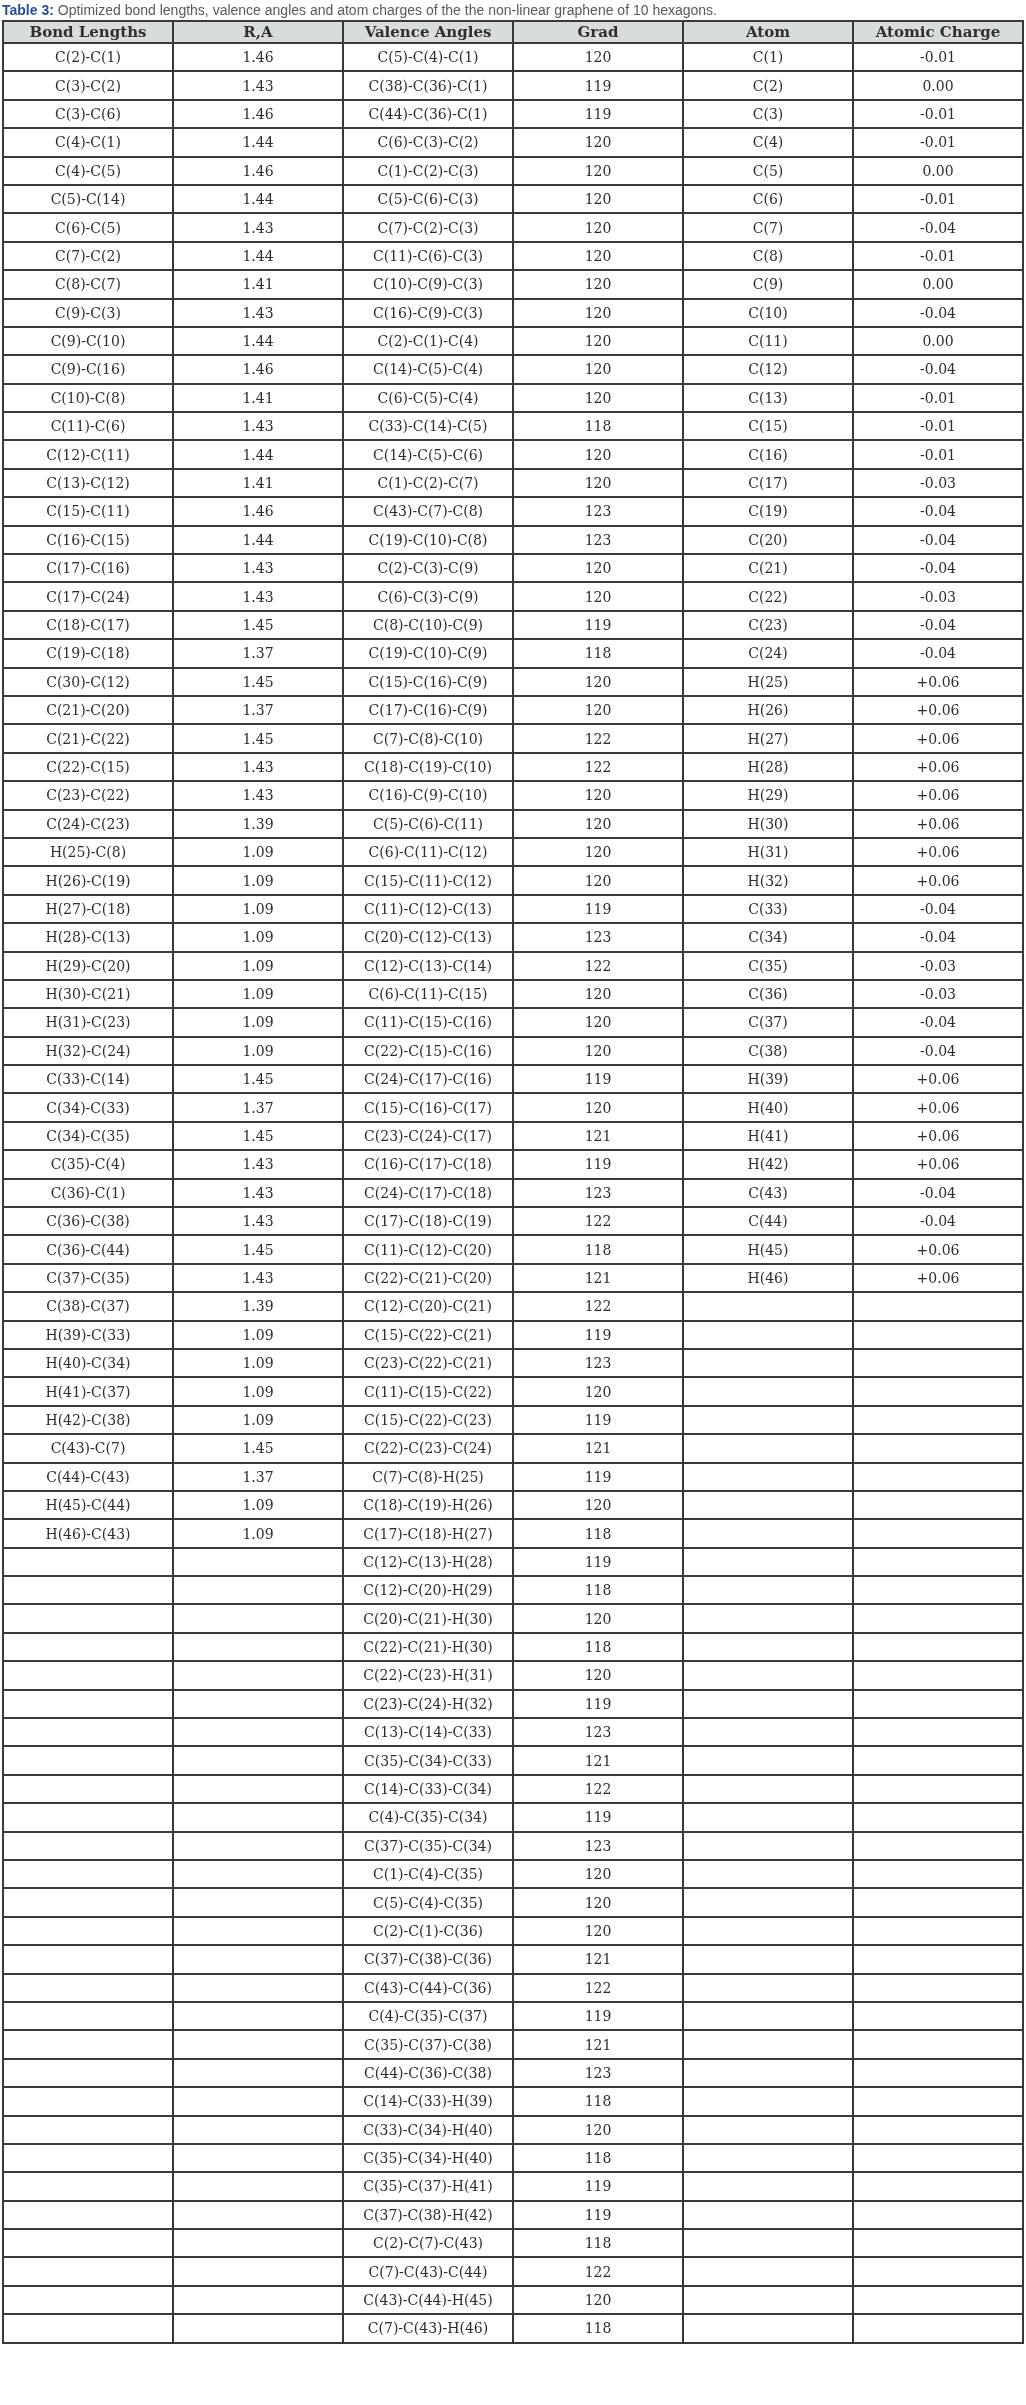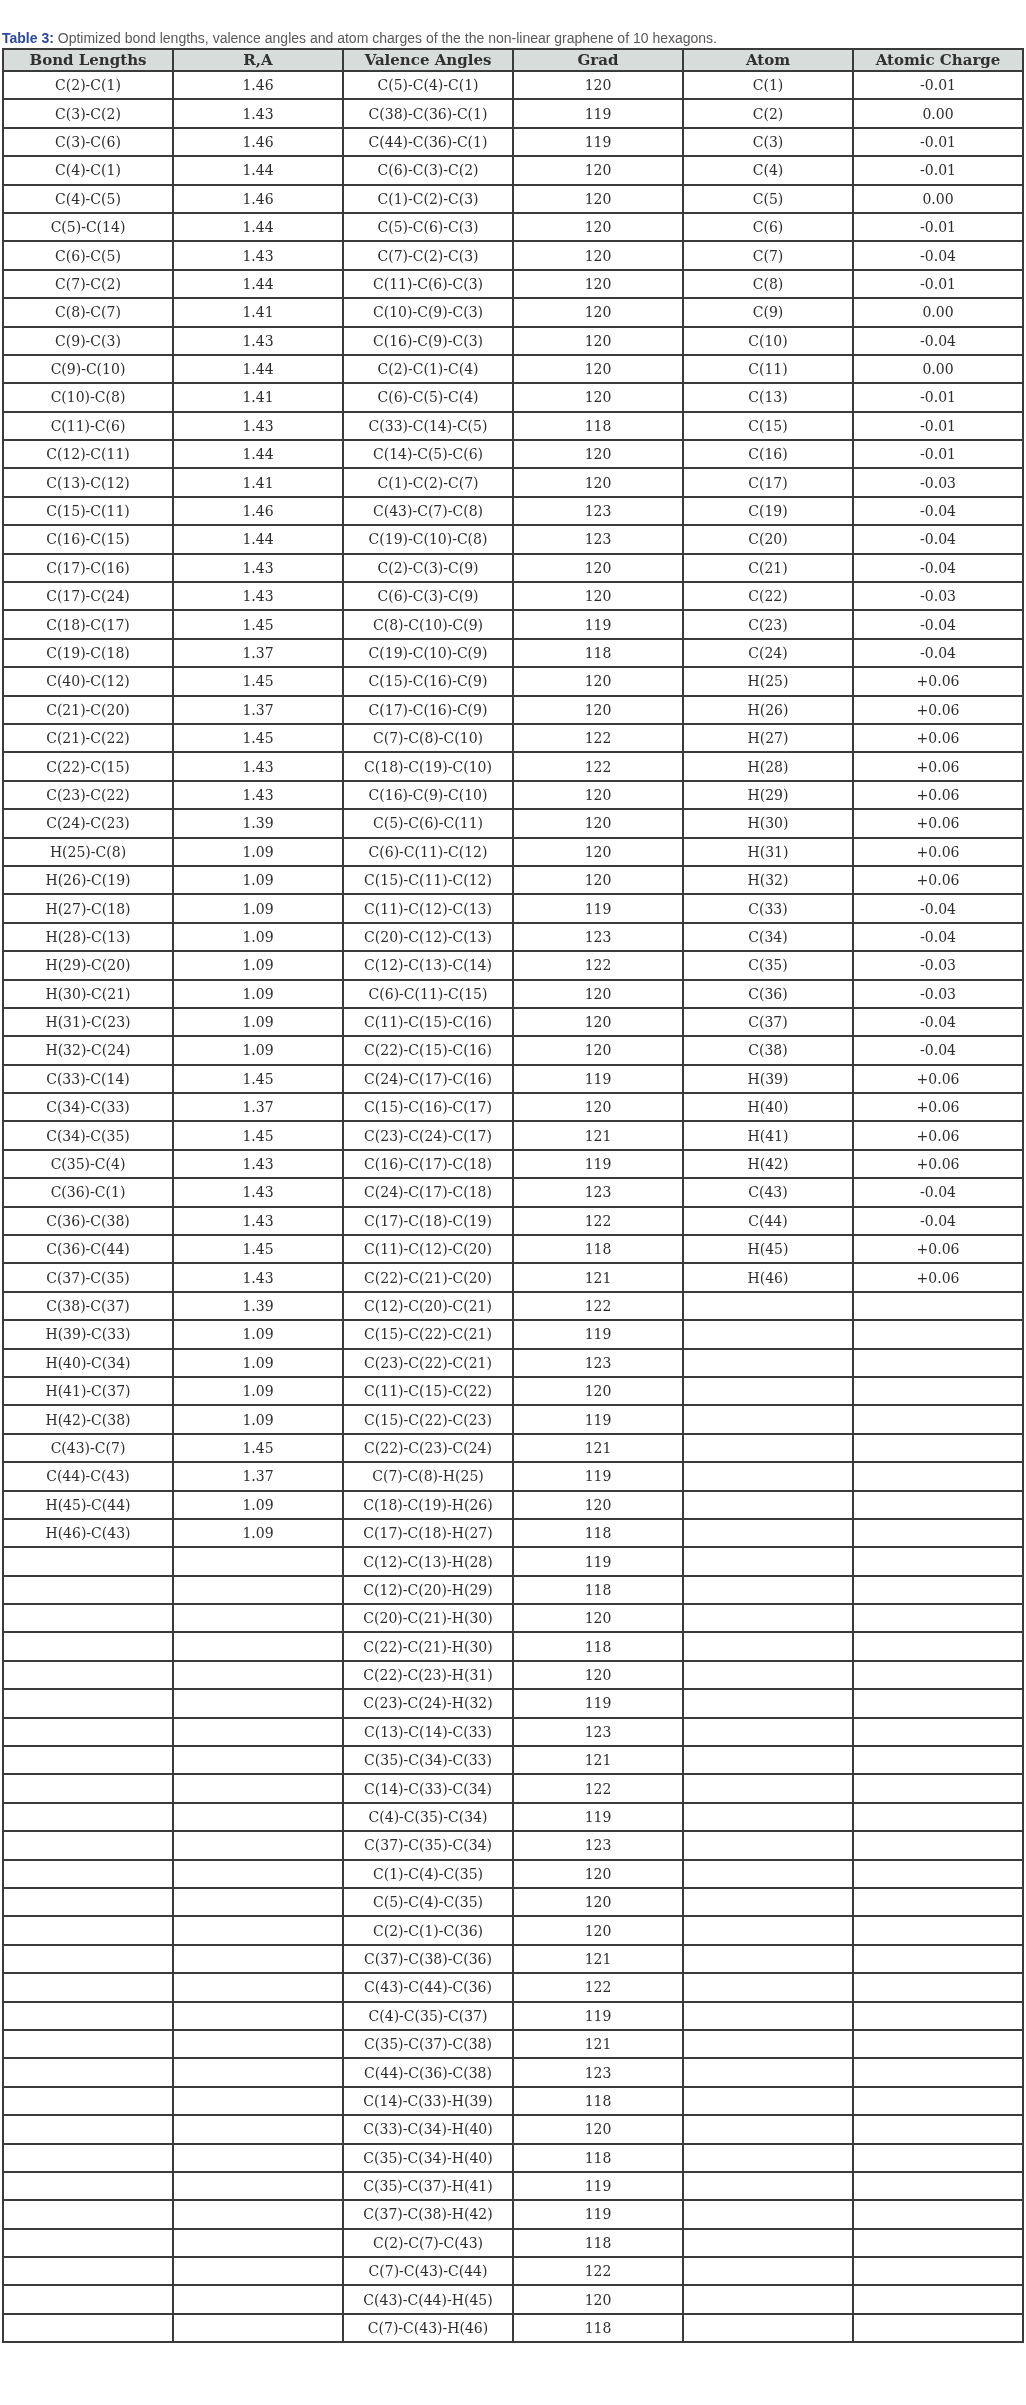--- a/index.html
+++ b/index.html
@@ -15,21 +15,20 @@
     font-family:"DejaVu Serif", serif;
     color:var(--text-c);
   }
   .caption{
     font-family:"Liberation Sans", sans-serif;
     font-size:14px;
     line-height:19px;
     color:#58595b;
     padding:1px 8px 0 2px;
     white-space:nowrap;
-    margin-top:28px;
   }
   .caption .cap-label{
     color:var(--accent);
     font-weight:bold;
   }
   table{
     border-collapse:collapse;
     table-layout:fixed;
     width:1022px;
     margin-left:2px;
@@ -155,20 +154,28 @@
       </tr>
       <tr>
         <td>C(9)-C(10)</td>
         <td>1.44</td>
         <td>C(2)-C(1)-C(4)</td>
         <td>120</td>
         <td>C(11)</td>
         <td>0.00</td>
       </tr>
       <tr>
+        <td>C(9)-C(16)</td>
+        <td>1.46</td>
+        <td>C(14)-C(5)-C(4)</td>
+        <td>120</td>
+        <td>C(12)</td>
+        <td>-0.04</td>
+      </tr>
+      <tr>
         <td>C(10)-C(8)</td>
         <td>1.41</td>
         <td>C(6)-C(5)-C(4)</td>
         <td>120</td>
         <td>C(13)</td>
         <td>-0.01</td>
       </tr>
       <tr>
         <td>C(11)-C(6)</td>
         <td>1.43</td>
@@ -235,21 +242,21 @@
       </tr>
       <tr>
         <td>C(19)-C(18)</td>
         <td>1.37</td>
         <td>C(19)-C(10)-C(9)</td>
         <td>118</td>
         <td>C(24)</td>
         <td>-0.04</td>
       </tr>
       <tr>
-        <td>C(40)-C(12)</td>
+        <td>C(30)-C(12)</td>
         <td>1.45</td>
         <td>C(15)-C(16)-C(9)</td>
         <td>120</td>
         <td>H(25)</td>
         <td>+0.06</td>
       </tr>
       <tr>
         <td>C(21)-C(20)</td>
         <td>1.37</td>
         <td>C(17)-C(16)-C(9)</td>

